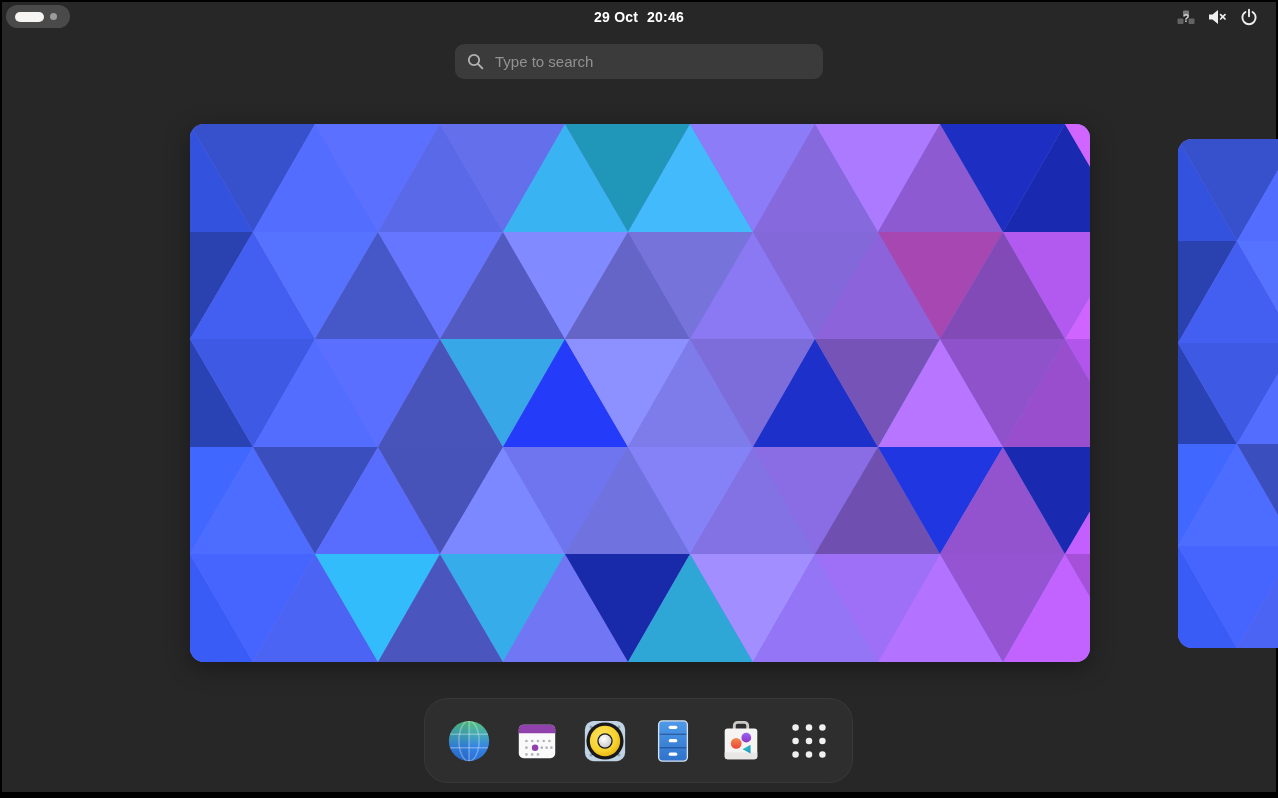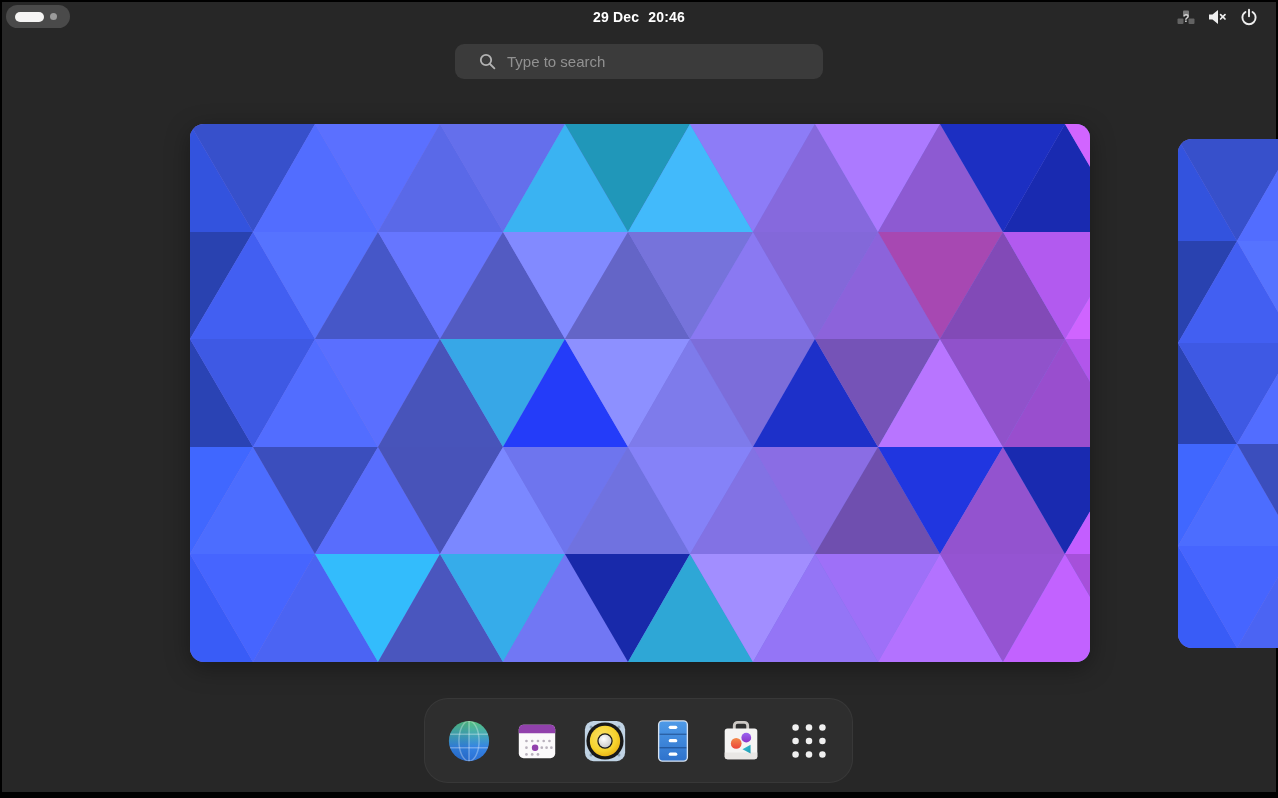--- a/index.html
+++ b/index.html
@@ -25,21 +25,21 @@
   }
   .clock .time{margin-left:9px;}
   .sys-icons{
     position:absolute;right:12px;top:0;height:30px;display:flex;align-items:center;gap:13px;
     padding:0 6px;border-radius:15px;cursor:pointer;
   }
   .sys-icons svg{display:block;}
   
   .search{
     position:absolute;left:455px;top:44px;width:368px;height:35px;border-radius:9px;
-    background:#3b3b3b;display:flex;align-items:center;padding:0 24px;
+    background:#3b3b3b;display:flex;align-items:center;padding:0 12px;
   }
   .search svg{flex:0 0 auto;margin-right:9px;}
   .search input{
     flex:1;background:transparent;border:none;outline:none;color:#e6e6e6;
     font-size:15px;font-family:inherit;
   }
   .search input::placeholder{color:#919191;opacity:1;}
   
   .ws-main{
     position:absolute;left:190px;top:124px;width:900px;height:538px;border-radius:14px;
@@ -69,21 +69,21 @@
   <div class="desktop"></div>
 
   <div class="topbar">
 
     <div class="ws-pill">
       <span class="active-ws"></span>
       <span class="other-ws"></span>
     </div>
 
     <div class="clock">
-      <span>29 Dec</span>
+      <span>29 Oct</span>
       <span class="time">20:46</span>
     </div>
 
     <div class="sys-icons">
 
       <svg width="18" height="17" viewBox="0 0 18 17">
         <rect x="6" y="1.5" width="6" height="5.5" rx="1" fill="#7b7b7b"></rect>
         <rect x="0.5" y="9.5" width="6" height="5.5" rx="1" fill="#636363"></rect>
         <rect x="11.5" y="9.5" width="6" height="5.5" rx="1" fill="#636363"></rect>
         <text x="9" y="12.6" text-anchor="middle" font-size="11" font-weight="bold" font-family="Liberation Sans, sans-serif" fill="#d4d4d4">?</text>

